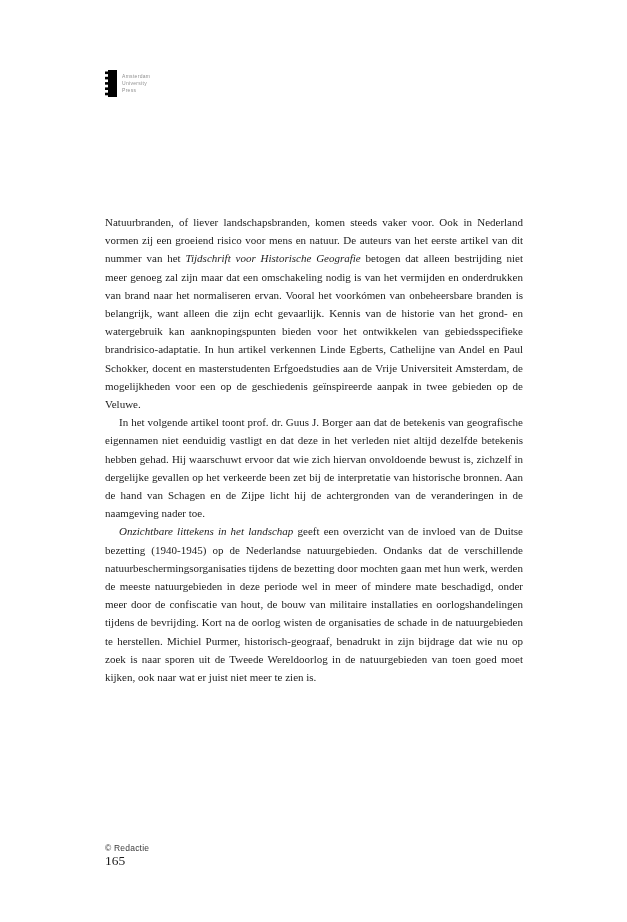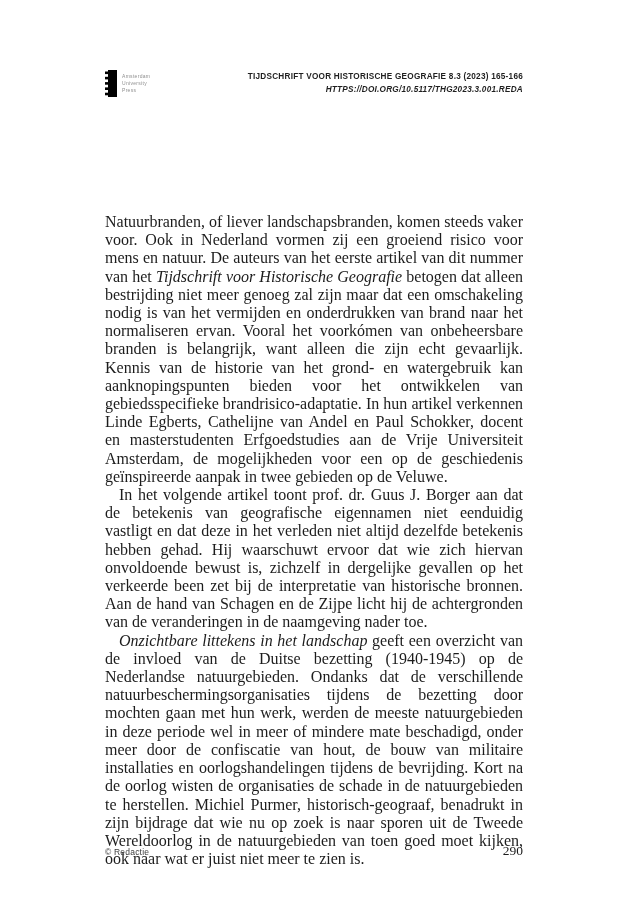--- a/index.html
+++ b/index.html
@@ -58,40 +58,41 @@
     color: #1a1a1a;
     font-family: "Liberation Serif", serif;
   }
 
   
   .content {
     position: absolute;
     left: 105px;
     top: 213px;
     width: 418px;
-    font-size: 16px;
+    font-size: 11px;
     line-height: 18.2px;
     text-align: justify;
     hyphens: auto;
     -webkit-hyphens: auto;
     color: #1c1c1c;
   }
   .content p { margin: 0; text-indent: 14px; }
   .content p.first { text-indent: 0; }
   .it { font-style: italic; }
 
   
   .footer {
     position: absolute;
     left: 105px;
     top: 843px;
     width: 418px;
     display: flex;
     justify-content: space-between;
     align-items: baseline;
+    flex-direction: column;
   }
   .copyright {
     font-family: "Liberation Sans", sans-serif;
     font-size: 8.5px;
     color: #3a3a3a;
     letter-spacing: 0.2px;
   }
   .page-number {
     font-family: "Liberation Serif", serif;
     font-size: 13.5px;
@@ -112,31 +113,27 @@
         <rect x="0" y="12.1" width="3.4" height="2.6" fill="#000"></rect>
         <rect x="0" y="17.4" width="3.4" height="2.6" fill="#000"></rect>
         <rect x="0" y="22.7" width="3.4" height="2.6" fill="#000"></rect>
       </svg>
       <div class="logo-word">
         <div>Amsterdam</div>
         <div>University</div>
         <div>Press</div>
       </div>
     </div>
-    <div class="journal-ref">
-      <div>TIJDSCHRIFT VOOR HISTORISCHE GEOGRAFIE 8.3 (2023) 165-166</div>
-      <div class="doi">HTTPS://DOI.ORG/10.5117/THG2023.3.001.REDA</div>
-    </div>
   </div>
 
 
   <div class="content" lang="nl">
     <p class="first"><span>Natuurbranden, of liever landschapsbranden, komen steeds vaker voor. Ook in Nederland vormen zij een groeiend risico voor mens en natuur. De auteurs van het eerste artikel van dit nummer van het </span><span class="it">Tijdschrift voor Historische Geografie</span><span> betogen dat alleen bestrijding niet meer genoeg zal zijn maar dat een omschakeling nodig is van het vermijden en onderdrukken van brand naar het normaliseren ervan. Vooral het voorkómen van onbeheersbare branden is belangrijk, want alleen die zijn echt gevaarlijk. Kennis van de historie van het grond- en watergebruik kan aanknopingspunten bieden voor het ontwikkelen van gebiedsspecifieke brandrisico-adaptatie. In hun artikel verkennen Linde Egberts, Cathelijne van Andel en Paul Schokker, docent en masterstudenten Erfgoedstudies aan de Vrije Universiteit Amsterdam, de mogelijkheden voor een op de geschiedenis geïnspireerde aanpak in twee gebieden op de Veluwe.</span></p>
     <p><span>In het volgende artikel toont prof. dr. Guus J. Borger aan dat de betekenis van geografische eigennamen niet eenduidig vastligt en dat deze in het verleden niet altijd dezelfde betekenis hebben gehad. Hij waarschuwt ervoor dat wie zich hiervan onvoldoende bewust is, zichzelf in dergelijke gevallen op het verkeerde been zet bij de interpretatie van historische bronnen. Aan de hand van Schagen en de Zijpe licht hij de achtergronden van de veranderingen in de naamgeving nader toe.</span></p>
     <p><span class="it">Onzichtbare littekens in het landschap</span><span> geeft een overzicht van de invloed van de Duitse bezetting (1940-1945) op de Nederlandse natuurgebieden. Ondanks dat de verschillende natuurbeschermingsorganisaties tijdens de bezetting door mochten gaan met hun werk, werden de meeste natuurgebieden in deze periode wel in meer of mindere mate beschadigd, onder meer door de confiscatie van hout, de bouw van militaire installaties en oorlogshandelingen tijdens de bevrijding. Kort na de oorlog wisten de organisaties de schade in de natuurgebieden te herstellen. Michiel Purmer, historisch-geograaf, benadrukt in zijn bijdrage dat wie nu op zoek is naar sporen uit de Tweede Wereldoorlog in de natuurgebieden van toen goed moet kijken, ook naar wat er juist niet meer te zien is.</span></p>
   </div>
 
   <div class="footer">
     <span class="copyright">© Redactie</span>
-    <span class="page-number">290</span>
+    <span class="page-number">165</span>
   </div>
 
 </div>
 
 </body></html>

